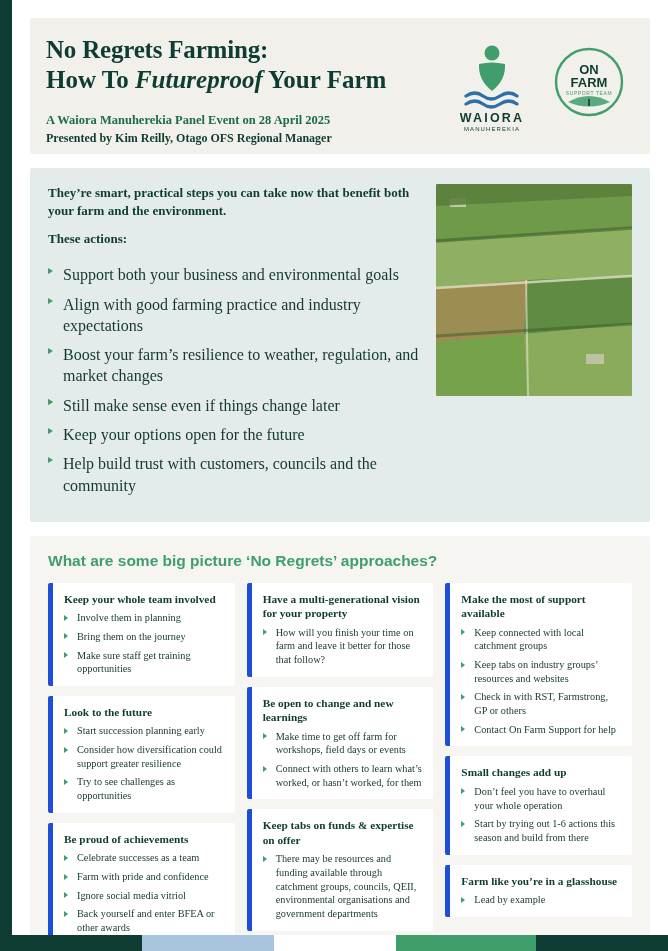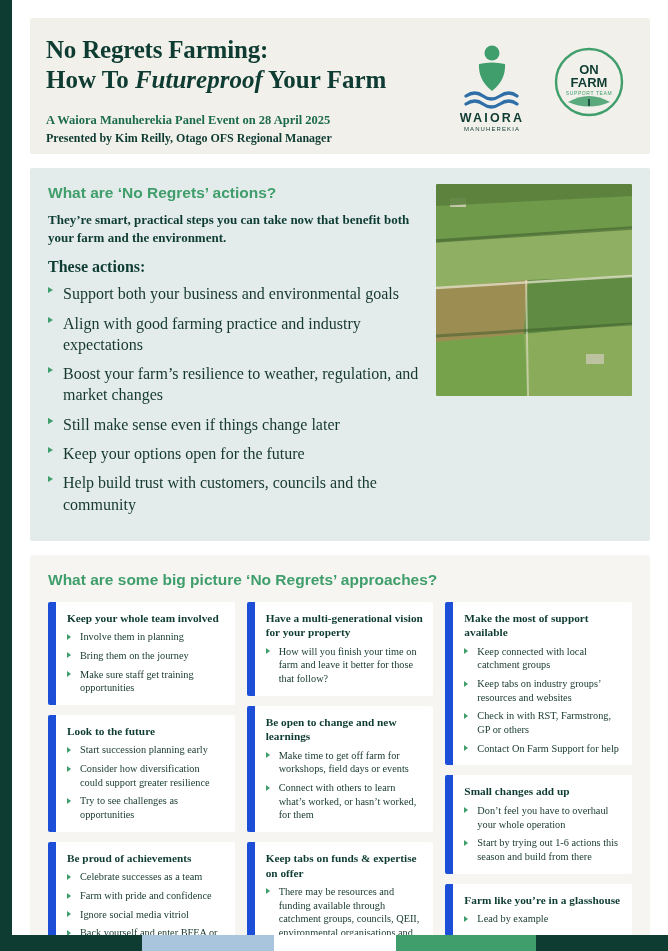--- a/index.html
+++ b/index.html
@@ -116,24 +116,24 @@
     margin-bottom: 9px;
   }
   .lead {
     font-size: 13px;
     font-weight: bold;
     color: #0e3c32;
     line-height: 1.4;
     margin-bottom: 11px;
   }
   .these {
-    font-size: 16px;
-    font-weight: bold;
-    color: #0e3c32;
-    margin-bottom: 7px;
+    font-size: 13px;
+    font-weight: bold;
+    color: #0e3c32;
+    margin-bottom: 17px;
   }
   ul.arrow-list { list-style: none; margin: 0; padding: 0; }
   ul.arrow-list li {
     position: relative;
     padding-left: 15px;
     font-size: 16px;
     line-height: 1.33;
     color: #15382d;
     margin-bottom: 8px;
   }
@@ -172,21 +172,21 @@
   .cols {
     display: flex;
     gap: 12px;
     align-items: flex-start;
   }
   .col { flex: 1; display: flex; flex-direction: column; gap: 10px; }
   .card {
     background: #ffffff;
     border-radius: 2px;
     padding: 9px 10px 10px 11px;
-    border-left: 8px solid #1d4ed8;
+    border-left: 5px solid #1d4ed8;
   }
   .card-title {
     font-size: 11.3px;
     font-weight: bold;
     color: #0e3c32;
     line-height: 1.28;
     margin-bottom: 5px;
   }
   ul.card-list { list-style: none; margin: 0; padding: 0; }
   ul.card-list li {
@@ -267,21 +267,20 @@
           <path d="M18 58 q21 -12 42 0 q-21 9 -42 0 z" fill="#3f9e6b" opacity="0.85"></path>
           <path d="M39 55 l0 7" stroke="#0e3c32" stroke-width="1.6"></path>
         </svg>
       </div>
 
     </div>
   </div>
 
   <div class="section-green">
     <div class="sec1-left">
-      <div class="sec-heading">What are ‘No Regrets’ actions?</div>
       <div class="lead">They’re smart, practical steps you can take now that benefit both your farm and the environment.</div>
       <div class="these">These actions:</div>
       <ul class="arrow-list">
         <li><span class="tri"></span><span>Support both your business and environmental goals</span></li>
         <li><span class="tri"></span><span>Align with good farming practice and industry expectations</span></li>
         <li><span class="tri"></span><span>Boost your farm’s resilience to weather, regulation, and market changes</span></li>
         <li><span class="tri"></span></li>
         <li><span class="tri"></span><span>Still make sense even if things change later</span></li>
         <li><span class="tri"></span><span>Keep your options open for the future</span></li>
         <li><span class="tri"></span><span>Help build trust with customers, councils and the community</span></li>

